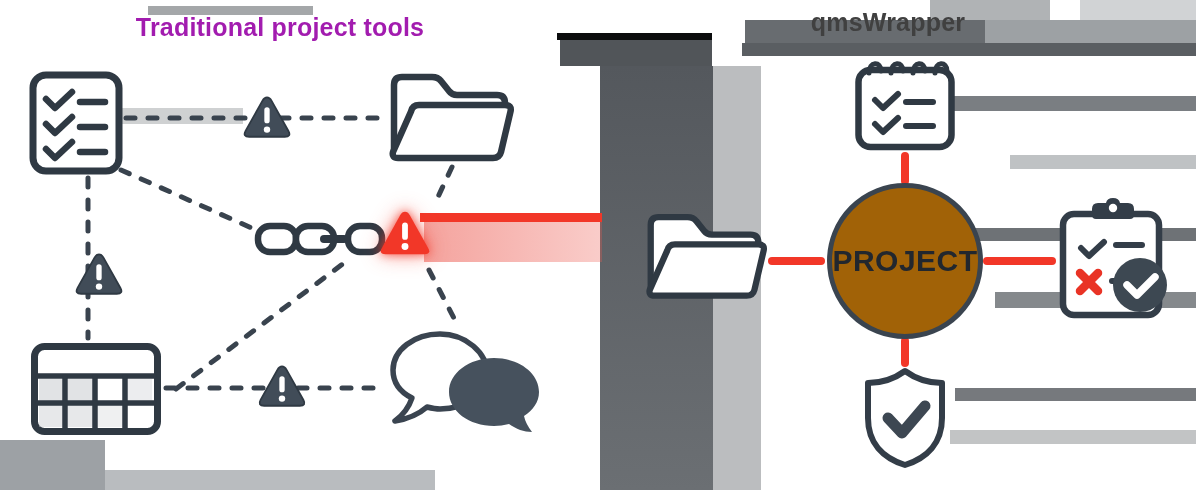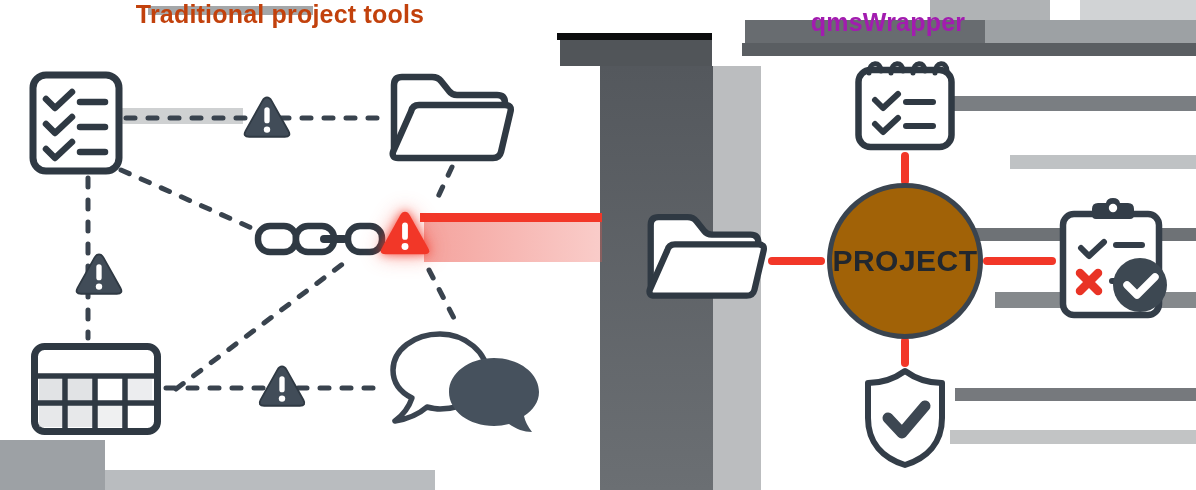--- a/index.html
+++ b/index.html
@@ -6,22 +6,22 @@
   .stage{
     position:relative;width:1196px;height:490px;overflow:hidden;background:#ffffff;
     font-family:"Liberation Sans", sans-serif;
   }
   .abs{position:absolute;}
   .noise{position:absolute;pointer-events:none;}
   .title{
     position:absolute;font-weight:700;font-size:25px;letter-spacing:.2px;
     text-align:center;white-space:nowrap;
   }
-  .left-title{left:120px;top:0;width:320px;color:#c2410c;}
-  .right-title{left:788px;top:8px;width:200px;color:#a21caf;}
+  .left-title{left:120px;top:13px;width:320px;color:#a21caf;}
+  .right-title{left:788px;top:8px;width:200px;color:#404040;}
   .project-circle{
     position:absolute;left:827px;top:183px;width:156px;height:156px;
     background:#a16207;border:5px solid #3a444f;border-radius:50%;
     box-sizing:border-box;display:flex;align-items:center;justify-content:center;
   }
   .project-circle span{
     font-weight:800;font-size:30px;color:#22272e;letter-spacing:.5px;
   }
   .red-glow{filter:drop-shadow(0 0 5px rgba(242,60,45,.8)) drop-shadow(0 0 10px rgba(242,60,45,.45));}
   svg{display:block;}

